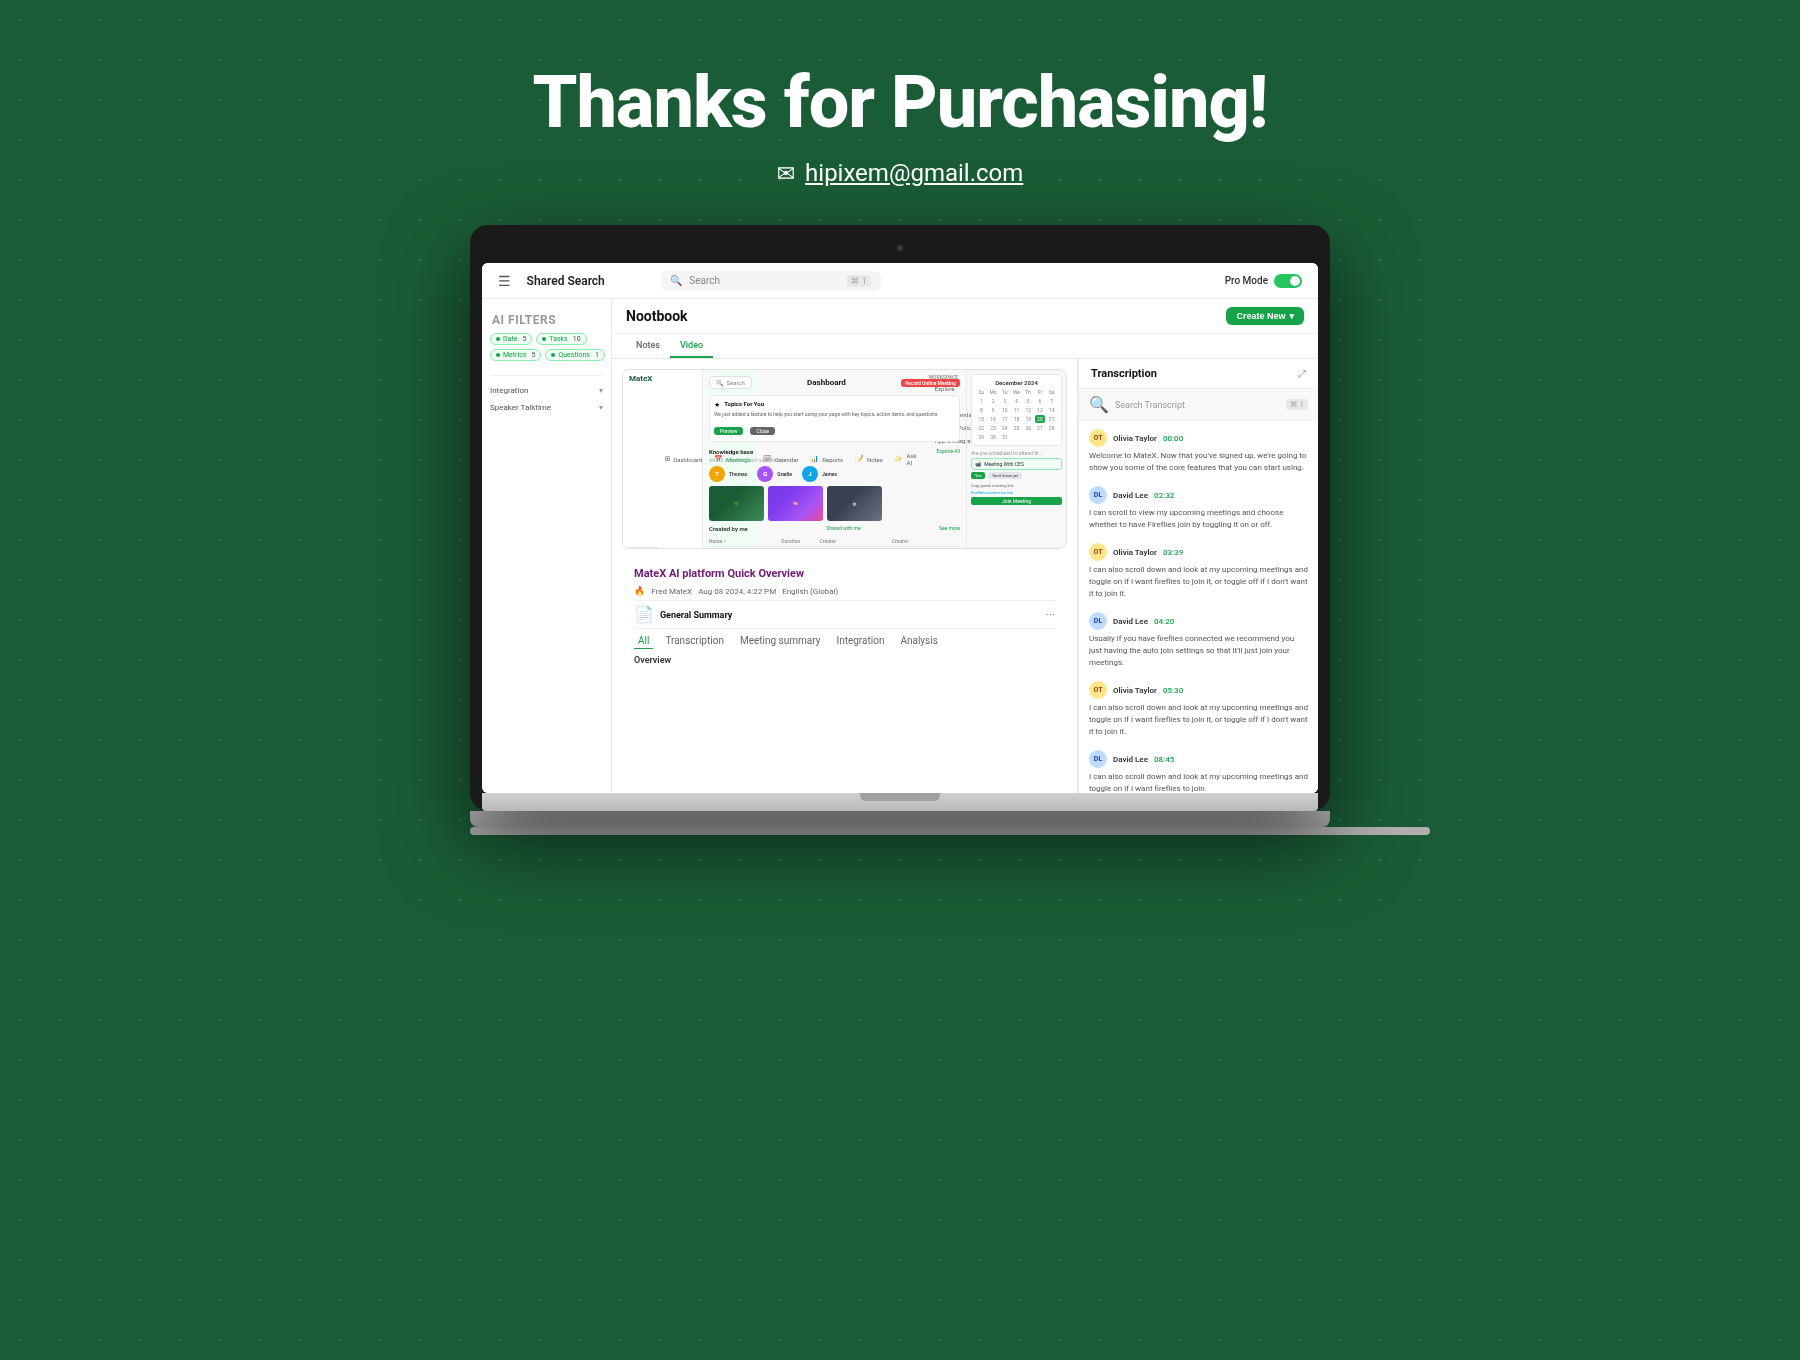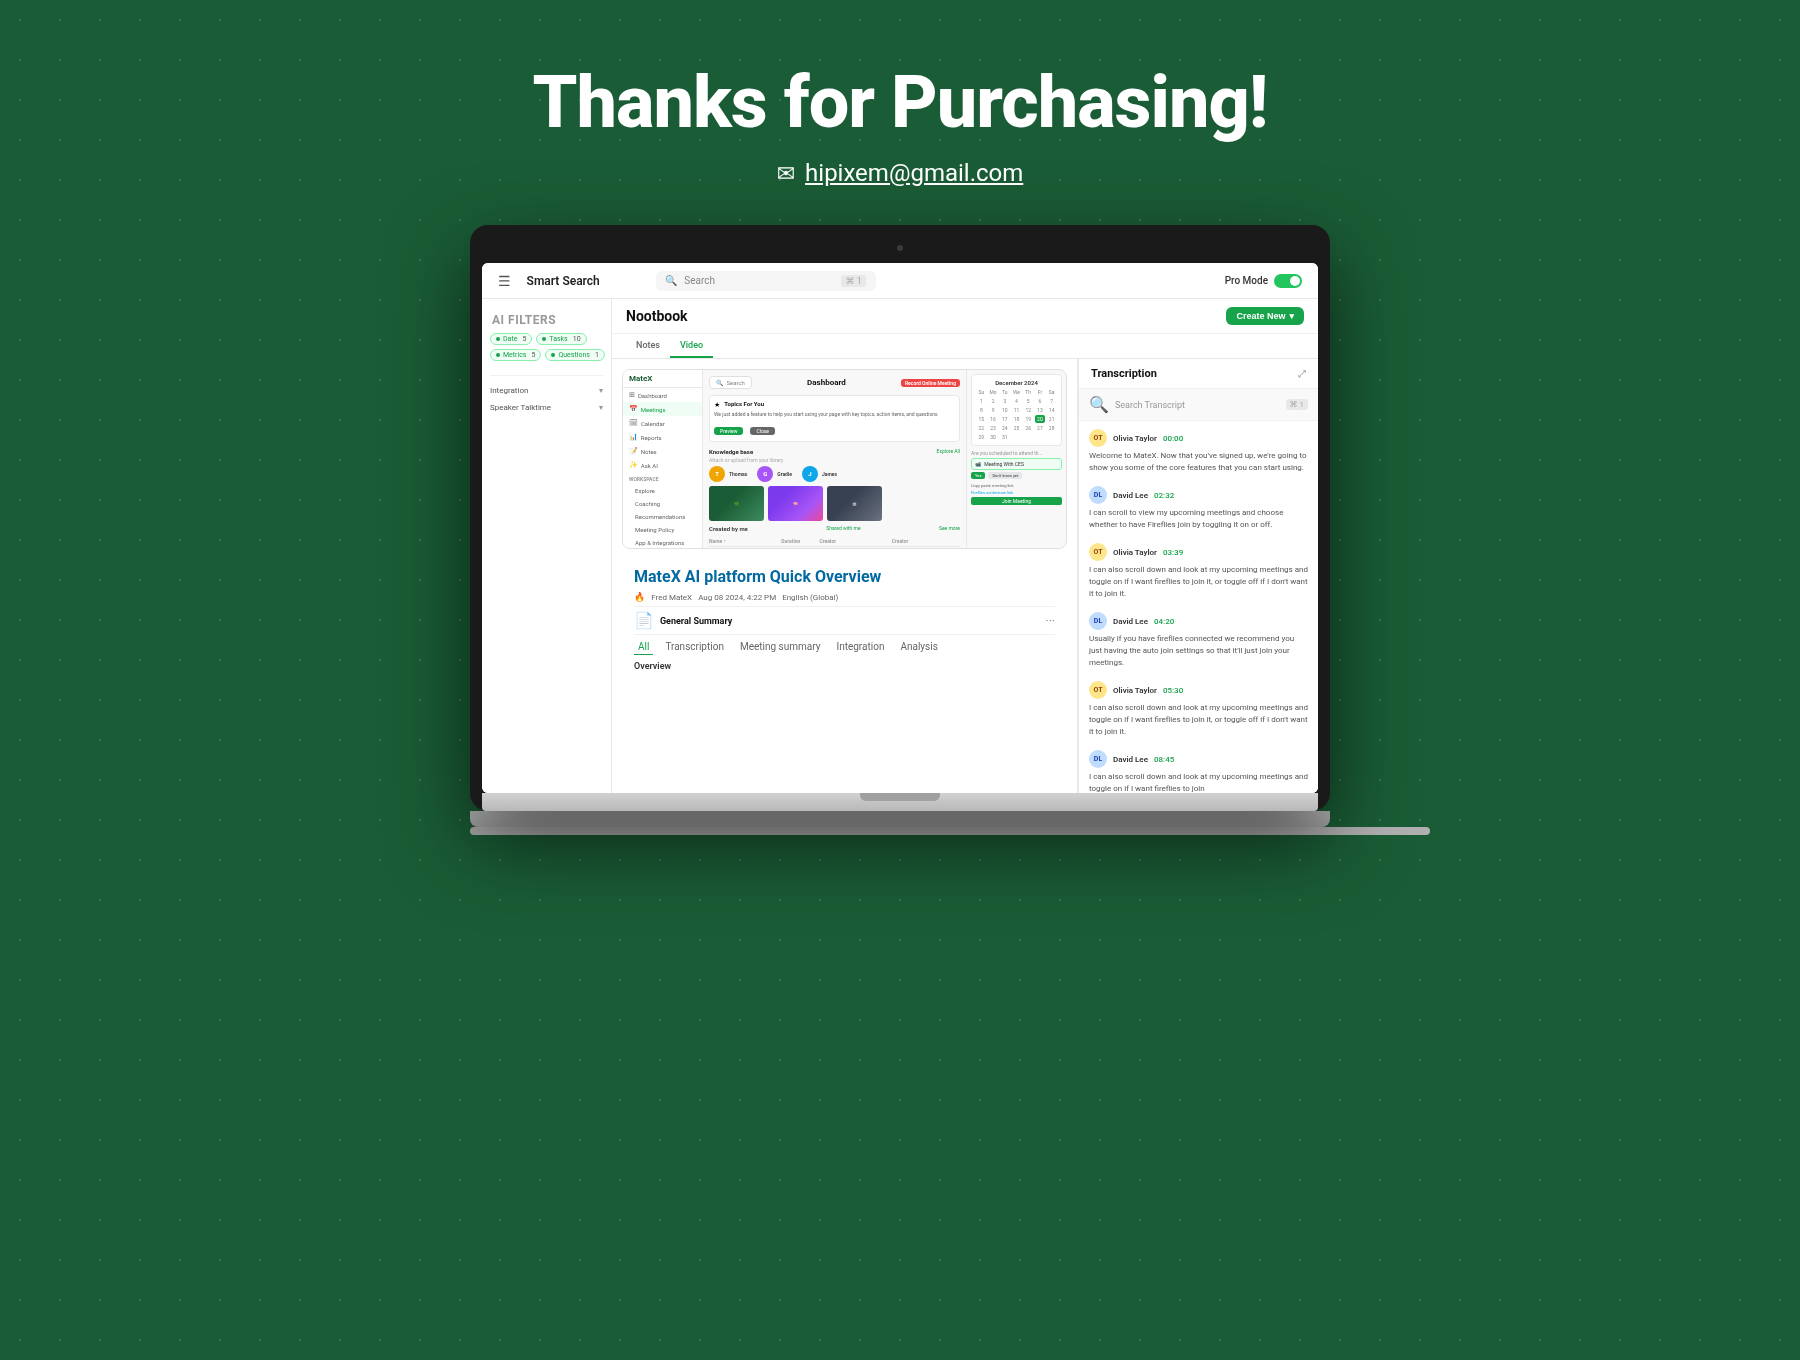--- a/index.html
+++ b/index.html
@@ -481,23 +481,23 @@
       text-align: center;
       padding: 2px;
     }
 
     
     .video-info {
       padding: 8px 12px 6px;
     }
 
     .video-title-text {
-      font-size: 16px;
+      font-size: 11px;
       font-weight: 700;
-      color: #0369a1;
+      color: #701a75;
       margin-bottom: 6px;
     }
 
     .video-meta {
       display: flex;
       align-items: center;
       gap: 6px;
       font-size: 8px;
       color: #666;
       margin-bottom: 4px;
@@ -784,21 +784,21 @@
       border-bottom: 1px solid #f5f5f5;
       align-items: center;
     }
 
     
     .mini-app-sidebar-full {
       width: 80px;
       background: #ffffff;
       border-right: 1px solid #e8e8e8;
       display: flex;
-      flex-direction: column;
+      flex-direction: row;
     }
 
     .mini-app-header {
       padding: 4px 6px;
       border-bottom: 1px solid #e8e8e8;
       font-size: 8px;
       font-weight: 700;
       color: #1a5c35;
     }
 
@@ -837,21 +837,21 @@
     <div class="laptop-screen-frame">
 
       <div class="laptop-camera-bar">
         <div class="camera-dot"></div>
       </div>
 
       <div class="laptop-screen">
 
         <div class="app-bar">
           <span class="hamburger-icon">☰</span>
-          <span class="app-bar-title">Smart Search</span>
+          <span class="app-bar-title">Shared Search</span>
           <div class="app-bar-search">
             <span class="search-icon-sm">🔍</span>
             <span class="search-text-sm">Search</span>
             <span class="search-kbd">⌘ 1</span>
           </div>
           <div class="pro-mode">
             <span>Pro Mode</span>
             <div class="toggle-switch">
               <div class="toggle-knob"></div>
             </div>

